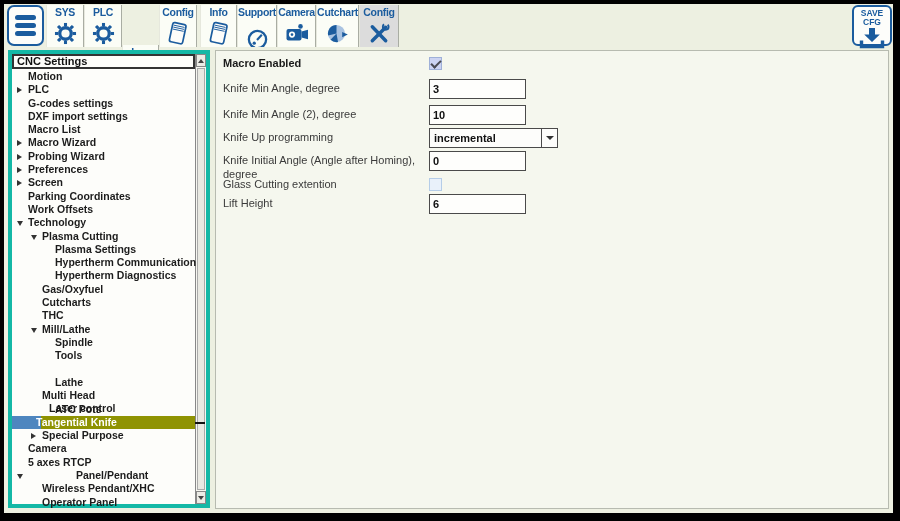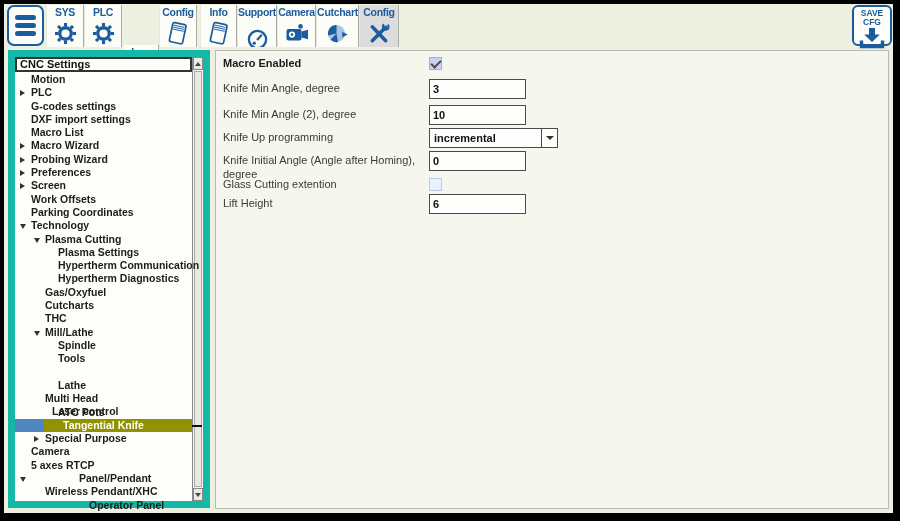--- a/index.html
+++ b/index.html
@@ -26,21 +26,21 @@
   .tab.active{background:var(--active-tab);}
   .tab.gap{margin-left:3px;}
   .tab .tlab{font-size:10.5px;font-weight:bold;color:var(--accent);letter-spacing:-0.3px;line-height:13px;margin-top:1px;white-space:nowrap;}
   .tab .ticon{flex:1;display:flex;align-items:center;justify-content:center;}
   .save-btn{position:absolute;right:1px;top:1px;width:40px;height:41px;border:2px solid var(--accent);border-radius:6px;
     background:#fdfdfa;display:flex;flex-direction:column;align-items:center;}
   .save-btn .sl{font-size:8.5px;font-weight:bold;color:var(--accent);line-height:9px;}
   .save-btn .sl:first-child{margin-top:2px;}
 
   
-  .tree-box{position:absolute;left:4px;top:46px;width:202px;height:458px;background:#fdfdfa;border:7px solid #14b8a6;}
+  .tree-box{position:absolute;left:4px;top:46px;width:202px;height:458px;background:#fdfdfa;border:4px solid #14b8a6;}
   .tree-root{position:absolute;left:0;top:0;right:11px;height:15px;border:2px solid #333;background:#fdfdfa;
     font-size:11px;font-weight:bold;color:#111;line-height:11px;padding-left:3px;}
   .tree-items{position:absolute;left:0;top:16px;right:11px;}
   .titem{position:relative;height:13.3px;text-decoration:underline;}
   .titem .tlabel{position:absolute;top:0;line-height:13.3px;font-size:10.5px;font-weight:bold;color:#1c1c1c;white-space:nowrap;z-index:2;}
   .titem.selected .tlabel{color:#fff;}
   .sel-marker{position:absolute;left:0;top:0;bottom:0;width:29px;background:var(--sel-marker);z-index:1;}
   .sel-bg{position:absolute;left:29px;right:0;top:0;bottom:0;background:var(--sel-bg);z-index:1;}
   .titem.selected::after{content:'';position:absolute;right:-10px;top:6px;width:10px;height:2px;background:#111;z-index:3;}
   .arr{position:absolute;top:4px;width:0;height:0;z-index:2;}
@@ -242,24 +242,24 @@
         </div>
         <div class="titem">
           <span class="arr collapsed" style="left: 5px;"></span>
           <span class="tlabel" style="left: 16px;">Preferences</span>
         </div>
         <div class="titem">
           <span class="arr collapsed" style="left: 5px;"></span>
           <span class="tlabel" style="left: 16px;">Screen</span>
         </div>
         <div class="titem">
+          <span class="tlabel" style="left: 16px;">Parking Coordinates</span>
+        </div>
+        <div class="titem">
           <span class="tlabel" style="left: 16px;">Work Offsets</span>
-        </div>
-        <div class="titem">
-          <span class="tlabel" style="left: 16px;">Parking Coordinates</span>
         </div>
         <div class="titem">
           <span class="arr expanded" style="left: 5px;"></span>
           <span class="tlabel" style="left: 16px;">Technology</span>
         </div>
         <div class="titem">
           <span class="arr expanded" style="left: 19px;"></span>
           <span class="tlabel" style="left: 30px;">Plasma Cutting</span>
         </div>
         <div class="titem">
@@ -298,41 +298,41 @@
         </div>
         <div class="titem">
           <span class="tlabel" style="left: 30px;">Multi Head</span>
         </div>
         <div class="titem">
           <span class="tlabel" style="left: 30px; padding-left: 7px;">Laser control</span>
         </div>
         <div class="titem selected">
           <div class="sel-marker"></div>
           <div class="sel-bg"></div>
-          <span class="tlabel" style="left: 48px;">Tangential Knife</span>
+          <span class="tlabel" style="left: 24px;">Tangential Knife</span>
         </div>
         <div class="titem">
           <span class="arr collapsed" style="left: 19px;"></span>
           <span class="tlabel" style="left: 30px;">Special Purpose</span>
         </div>
         <div class="titem">
           <span class="tlabel" style="left: 16px;">Camera</span>
         </div>
         <div class="titem">
           <span class="tlabel" style="left: 16px;">5 axes RTCP</span>
         </div>
         <div class="titem">
           <span class="arr expanded" style="left: 5px;"></span>
           <span class="tlabel" style="left: 16px; padding-left: 48px;">Panel/Pendant</span>
         </div>
         <div class="titem">
           <span class="tlabel" style="left: 30px;">Wireless Pendant/XHC</span>
         </div>
         <div class="titem">
-          <span class="tlabel" style="left: 30px; margin-left: 44px;">Operator Panel</span>
+          <span class="tlabel" style="left: 30px;">Operator Panel</span>
         </div>
       </div>
     <div class="scrollbar">
       <div class="sb-thumb"></div>
       <div class="sb-btn up">
           <span class="sb-tri-up"></span>
         </div>
       <div class="sb-btn down">
           <span class="sb-tri-down"></span>
         </div>

